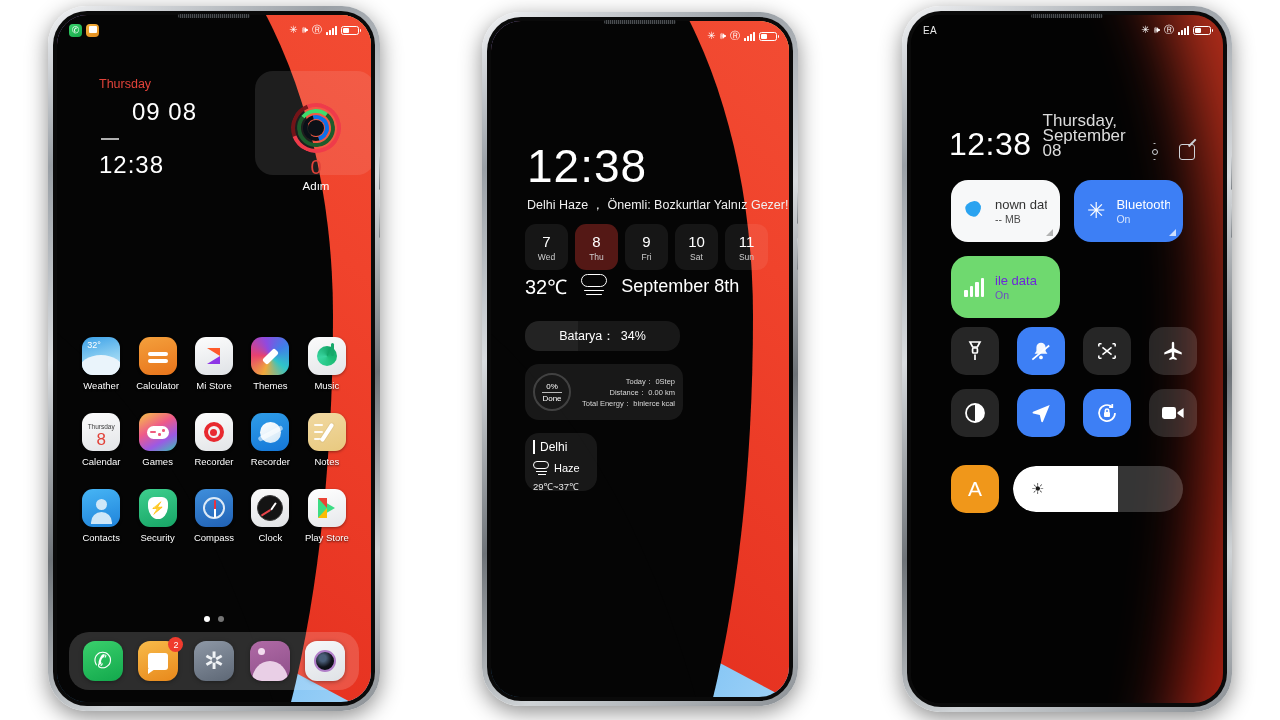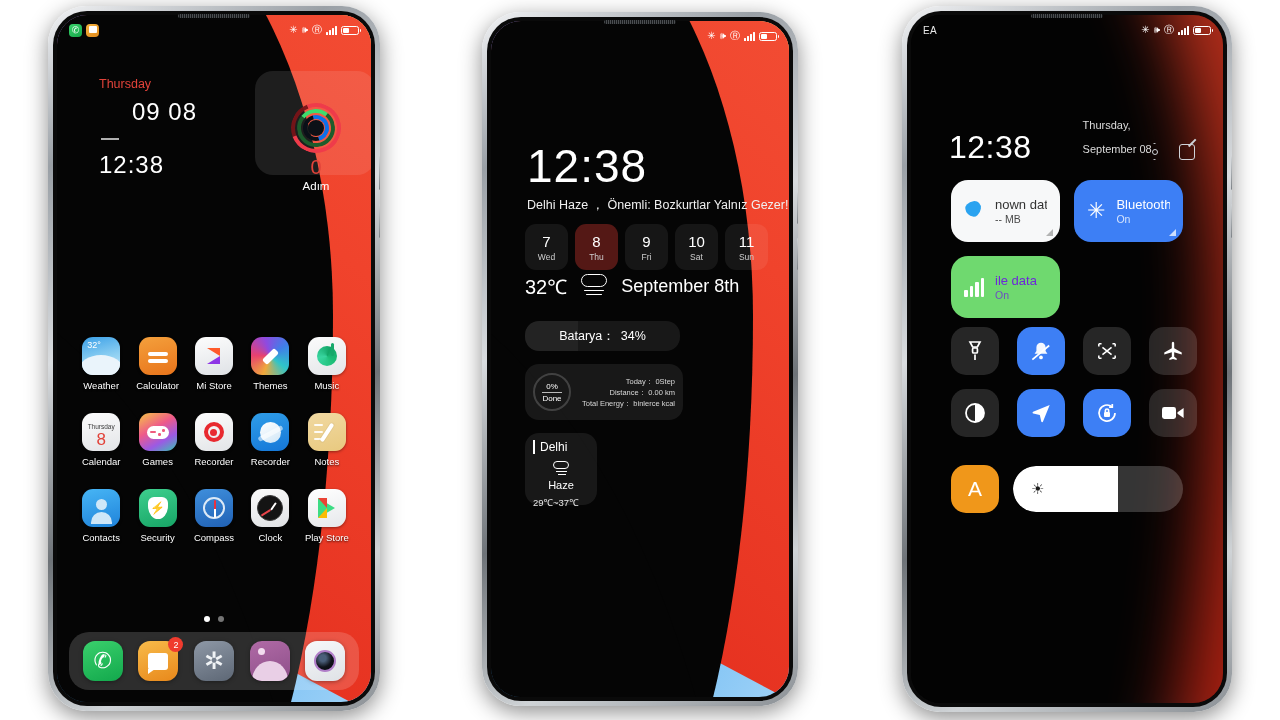--- a/index.html
+++ b/index.html
@@ -262,39 +262,39 @@
   .stepcard { left:34px; top:343px; width:158px; height:56px; display:flex;
               align-items:center; padding:0 8px; gap:8px; }
   .ringsm { width:38px; height:38px; border-radius:50%; border:2px solid rgba(255,255,255,.18);
             display:flex; flex-direction:column; align-items:center; justify-content:center;
             flex:none; }
   .ringsm .pc { font-size:8px; } .ringsm .dn { font-size:8px; border-top:1px solid #bbb;
             padding-top:1px; margin-top:1px; }
   .stlines { font-size:7.5px; line-height:11px; text-align:right; flex:1;
              white-space:nowrap; }
   .stlines span { color:#d8d8d8; }
-  .wcard3 { left:34px; top:412px; width:72px; height:72px; padding:7px 8px; }
+  .wcard3 { left:34px; top:412px; width:72px; height:58px; padding:7px 8px; }
   .wcard3 .city { font-size:12px; border-left:2px solid #fff; padding-left:5px; }
-  .wcard3 .cond { font-size:11px; display:flex; align-items:center; gap:4px; margin-top:7px;flex-direction:column; }
+  .wcard3 .cond { font-size:11px; display:flex; align-items:center; gap:4px; margin-top:7px; }
   .wcard3 .rng { font-size:9.5px; margin-top:5px; color:#e8e8e8; }
   .minicloud { width:17px; height:14px; position:relative; flex:none; }
   .minicloud .c { position:absolute; left:0; top:0; width:16px; height:8px;
                   border:1.3px solid #fff; border-radius:8px; }
   .minicloud .l1 { position:absolute; left:3px; top:10px; width:11px; height:1.3px;
                    background:#fff; }
   .minicloud .l2 { position:absolute; left:5px; top:12.6px; width:8px; height:1.3px;
                    background:#fff; }
 
   
   .cc { position:absolute; inset:0; z-index:20; color:#fff; }
   .cc .clockrow { position:absolute; left:38px; top:98px; display:flex; align-items:flex-end;
                   gap:11px; }
   .cc .cctime { font-size:32px; letter-spacing:.5px; line-height:1; }
-  .cc .ccdate { font-size:11px; color:#dcdcdc; width:104px; line-height:24px;
-                padding-bottom:2px;margin-left:40px; }
+  .cc .ccdate { font-size:17px; color:#dcdcdc; width:104px; line-height:15px;
+                padding-bottom:2px; }
   .cc .hdricons { position:absolute; right:28px; top:128px; display:flex; gap:16px;
                   align-items:center; }
   .hexic { width:17px; height:17px; position:relative; }
   .hexic .hx { position:absolute; inset:0; border:1.4px solid #cfd3d8;
      clip-path:polygon(50% 0%,93% 25%,93% 75%,50% 100%,7% 75%,7% 25%); }
   .hexic .dot { position:absolute; left:5.5px; top:5.5px; width:6px; height:6px;
      border-radius:50%; border:1.4px solid #cfd3d8; }
   .editic { width:16px; height:16px; border:1.4px solid #cfd3d8; border-radius:3px;
             position:relative; }
   .editic::after { content:""; position:absolute; right:-3px; top:-3px; width:10px;

